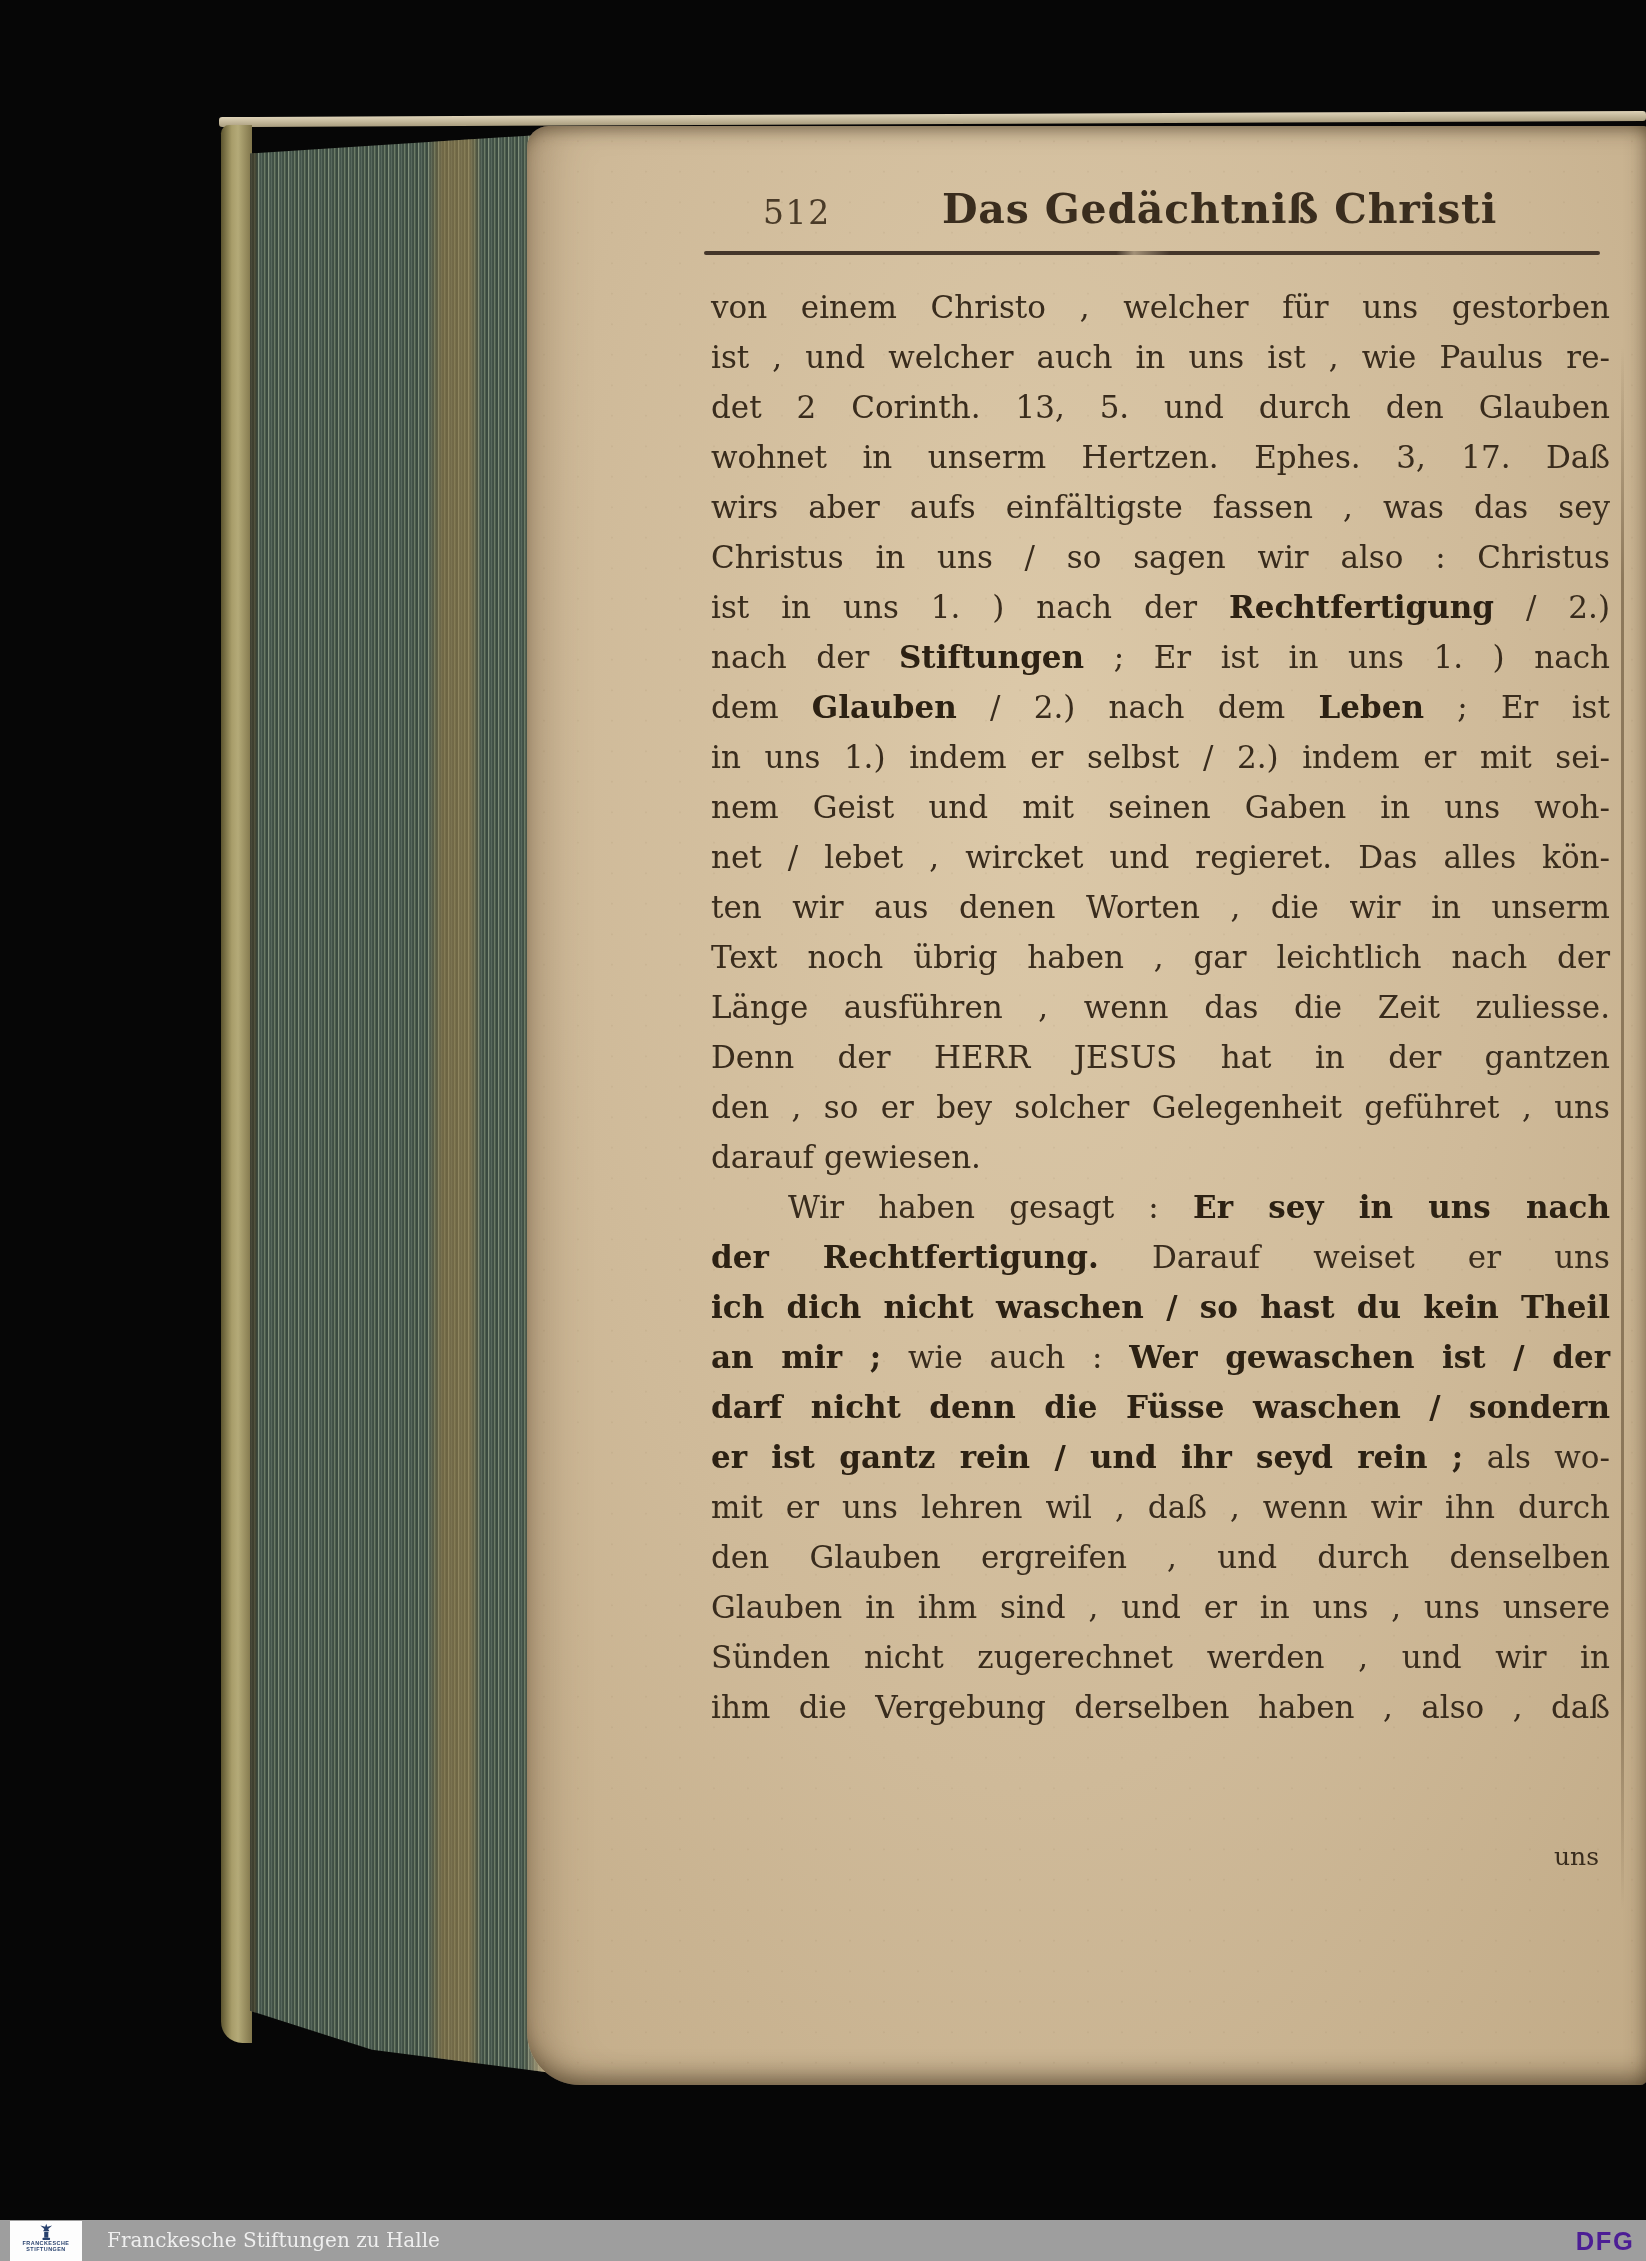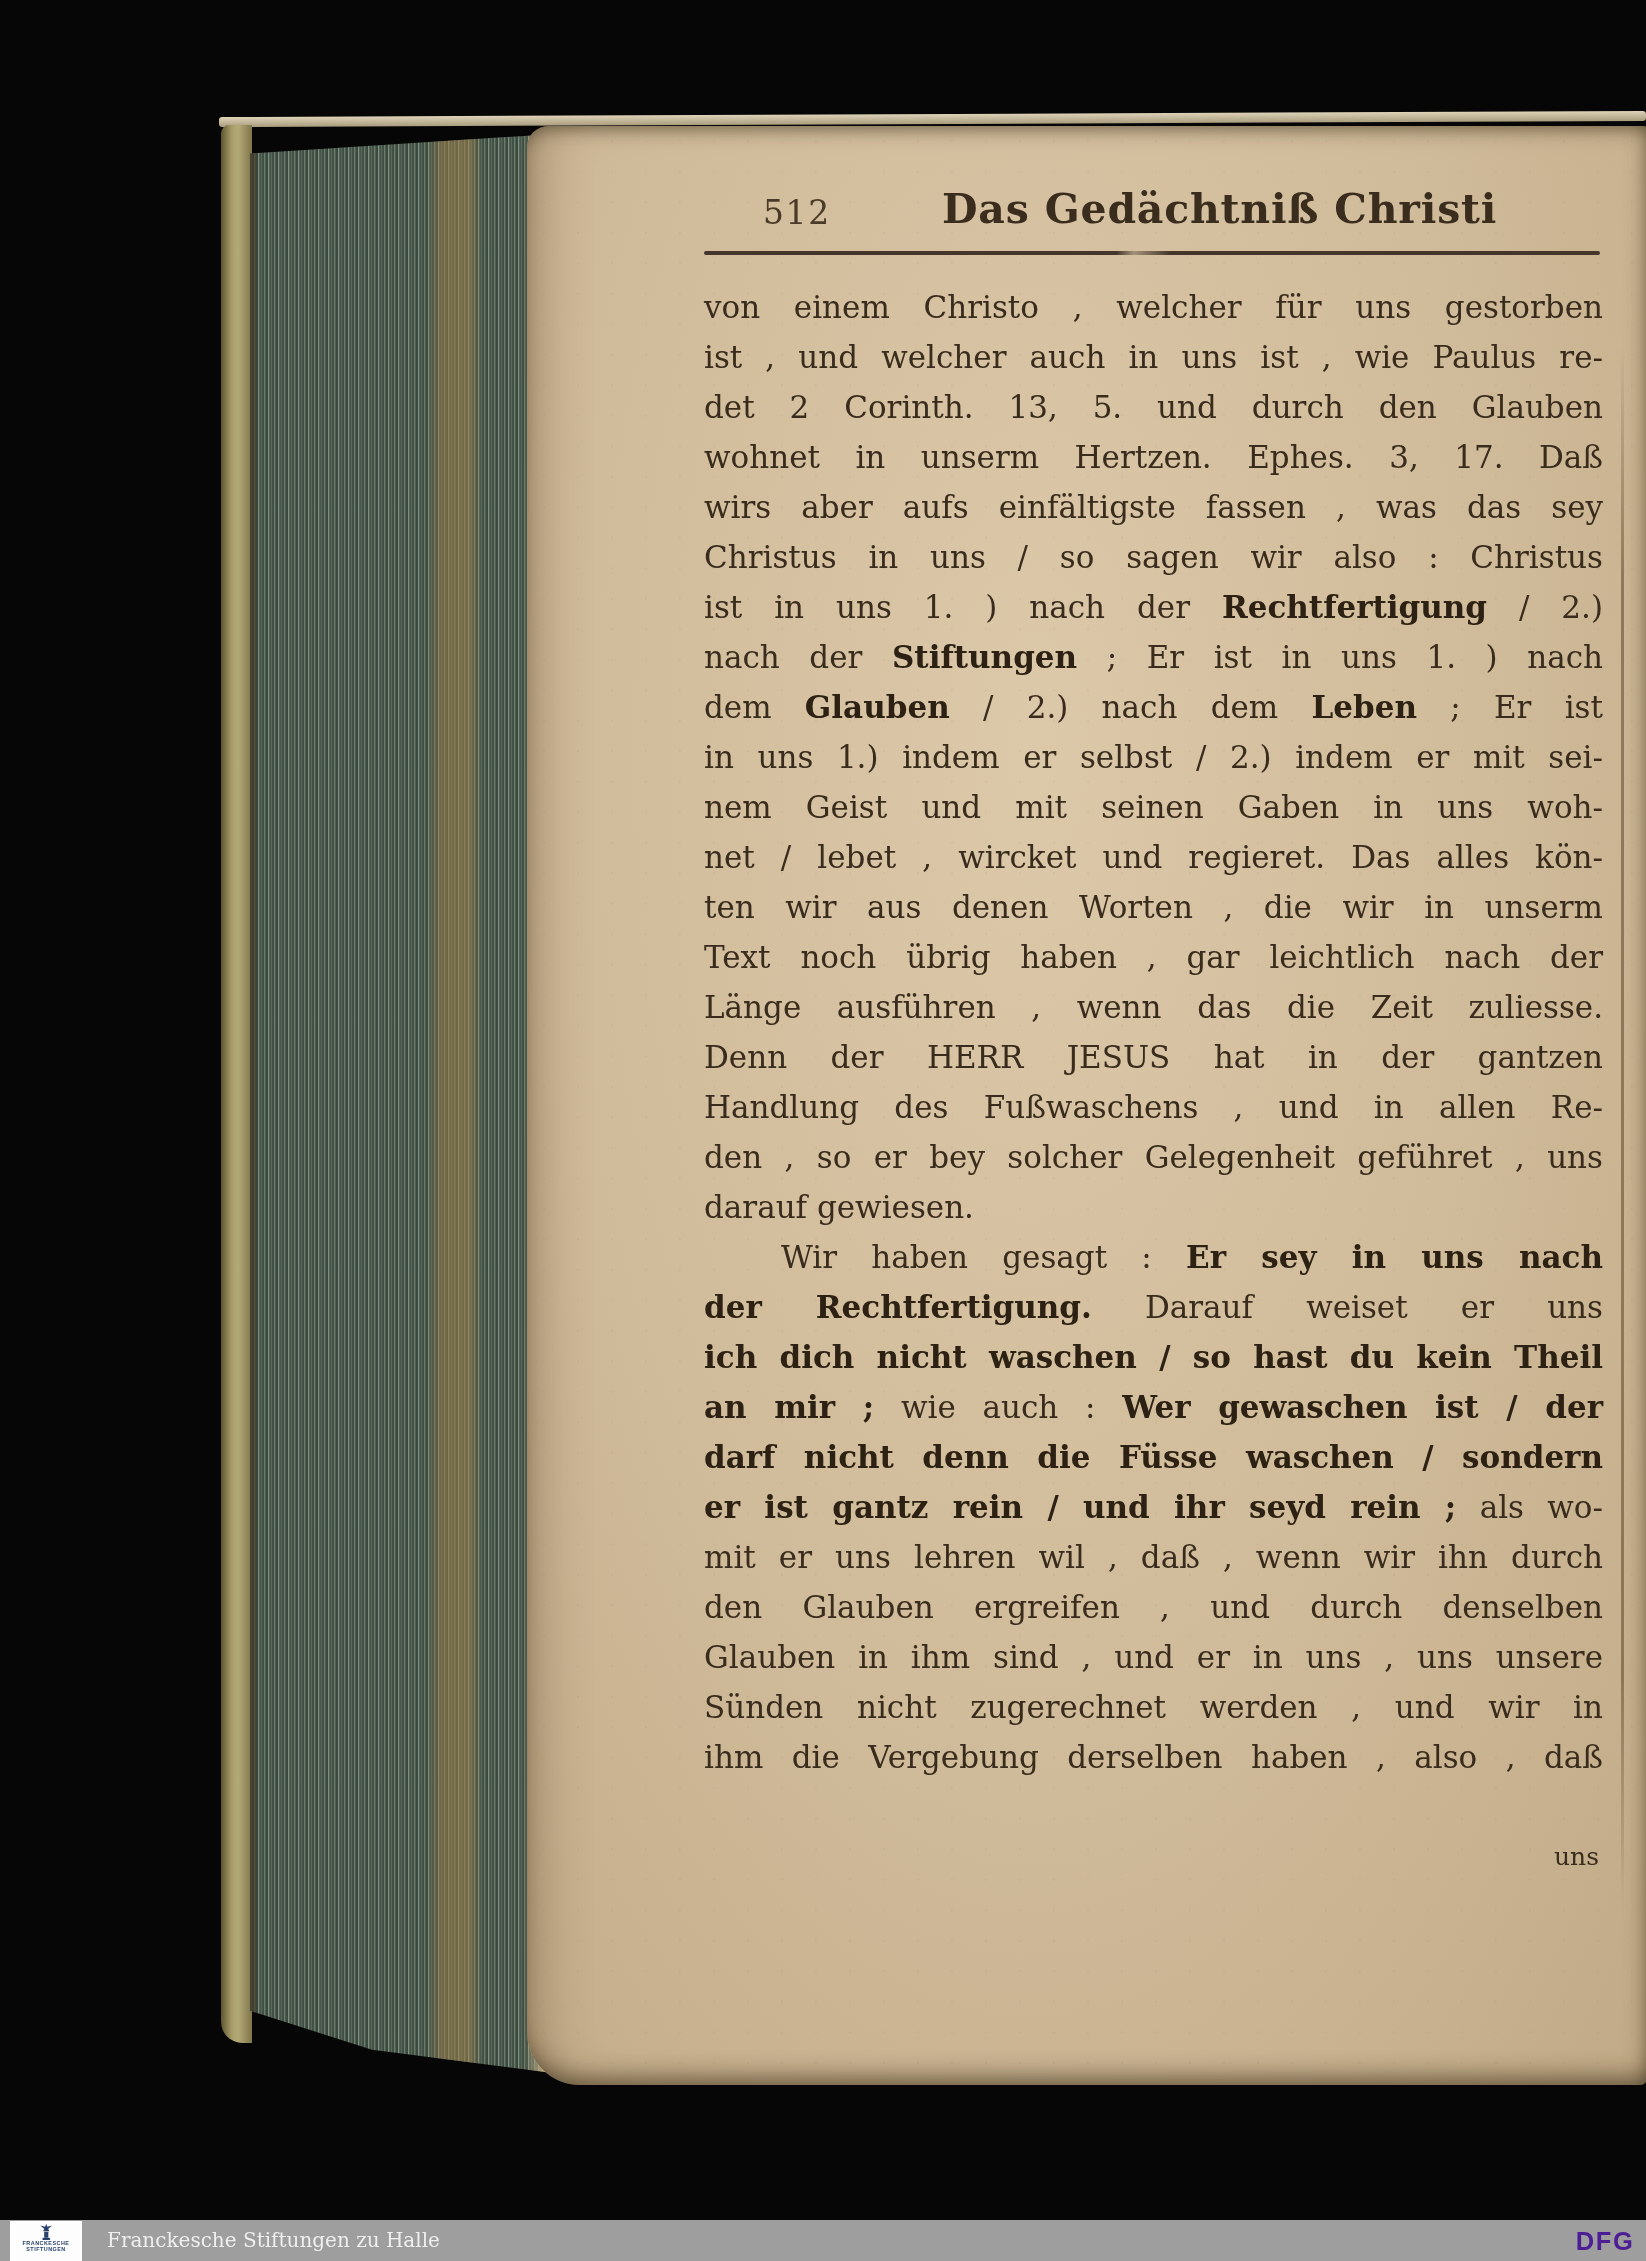--- a/index.html
+++ b/index.html
@@ -57,21 +57,21 @@
   .running-head{
     position:absolute;left:375px;top:0;
     font-size:41px;font-weight:700;letter-spacing:0.8px;color:#3a2d1e;
   }
   .header-rule{
     position:absolute;left:177px;top:125px;width:896px;height:4.1px;
     background:linear-gradient(90deg,#44362a 0 46%, rgba(68,54,42,.35) 48%, #44362a 52%);
     border-radius:2.5px;
   }
   .textblock{
-    position:absolute;left:177px;top:156px;width:899px;
+    position:absolute;left:184px;top:156px;width:899px;
     font-size:31px;line-height:50px;color:#392c1d;
   }
   .line{text-align:justify;text-align-last:justify;white-space:normal;}
   .line.short{text-align-last:left;}
   .line.indent{padding-left:77px;}
   .line .em{font-weight:700;color:#2c2113;}
   .catchword{
     position:absolute;right:48px;top:1716px;
     font-size:25px;color:#392c1d;
   }
@@ -122,21 +122,20 @@
       <div class="line"><span>ist in uns 1. ) nach der </span><span class="em">Rechtfertigung</span><span> / 2.)</span></div>
       <div class="line"><span>nach der </span><span class="em">Stiftungen</span><span> ;  Er ist in uns 1. ) nach</span></div>
       <div class="line"><span>dem </span><span class="em">Glauben</span><span> / 2.) nach dem </span><span class="em">Leben</span><span> ;  Er ist</span></div>
       <div class="line"><span>in uns 1.) indem er selbst / 2.) indem er mit sei-</span></div>
       <div class="line"><span>nem Geist und mit seinen Gaben in uns woh-</span></div>
       <div class="line"><span>net / lebet , wircket und regieret.  Das alles kön-</span></div>
       <div class="line"><span>ten wir aus denen Worten , die wir in unserm</span></div>
       <div class="line"><span>Text noch übrig haben , gar leichtlich nach der</span></div>
       <div class="line"><span>Länge ausführen , wenn das die Zeit zuliesse.</span></div>
       <div class="line"><span>Denn der HERR JESUS hat in der gantzen</span></div>
-      <div class="line"><span>Handlung des Fußwaschens , und in allen Re-</span></div>
       <div class="line"><span>den , so er bey solcher Gelegenheit geführet , uns</span></div>
       <div class="line short"><span>darauf gewiesen.</span></div>
       <div class="line indent"><span>Wir haben gesagt :  </span><span class="em">Er sey in uns nach</span></div>
       <div class="line"><span class="em">der Rechtfertigung.</span><span>  Darauf weiset er uns</span></div>
       <div class="line"><span class="em">ich dich nicht waschen / so hast du kein Theil</span></div>
       <div class="line"><span class="em">an mir ;</span><span> wie auch : </span><span class="em">Wer gewaschen ist / der</span></div>
       <div class="line"><span class="em">darf nicht denn die Füsse waschen / sondern</span></div>
       <div class="line"><span class="em">er ist gantz rein / und ihr seyd rein ;</span><span>  als wo-</span></div>
       <div class="line"><span>mit er uns lehren wil , daß , wenn wir ihn durch</span></div>
       <div class="line"><span>den Glauben ergreifen , und durch denselben</span></div>

